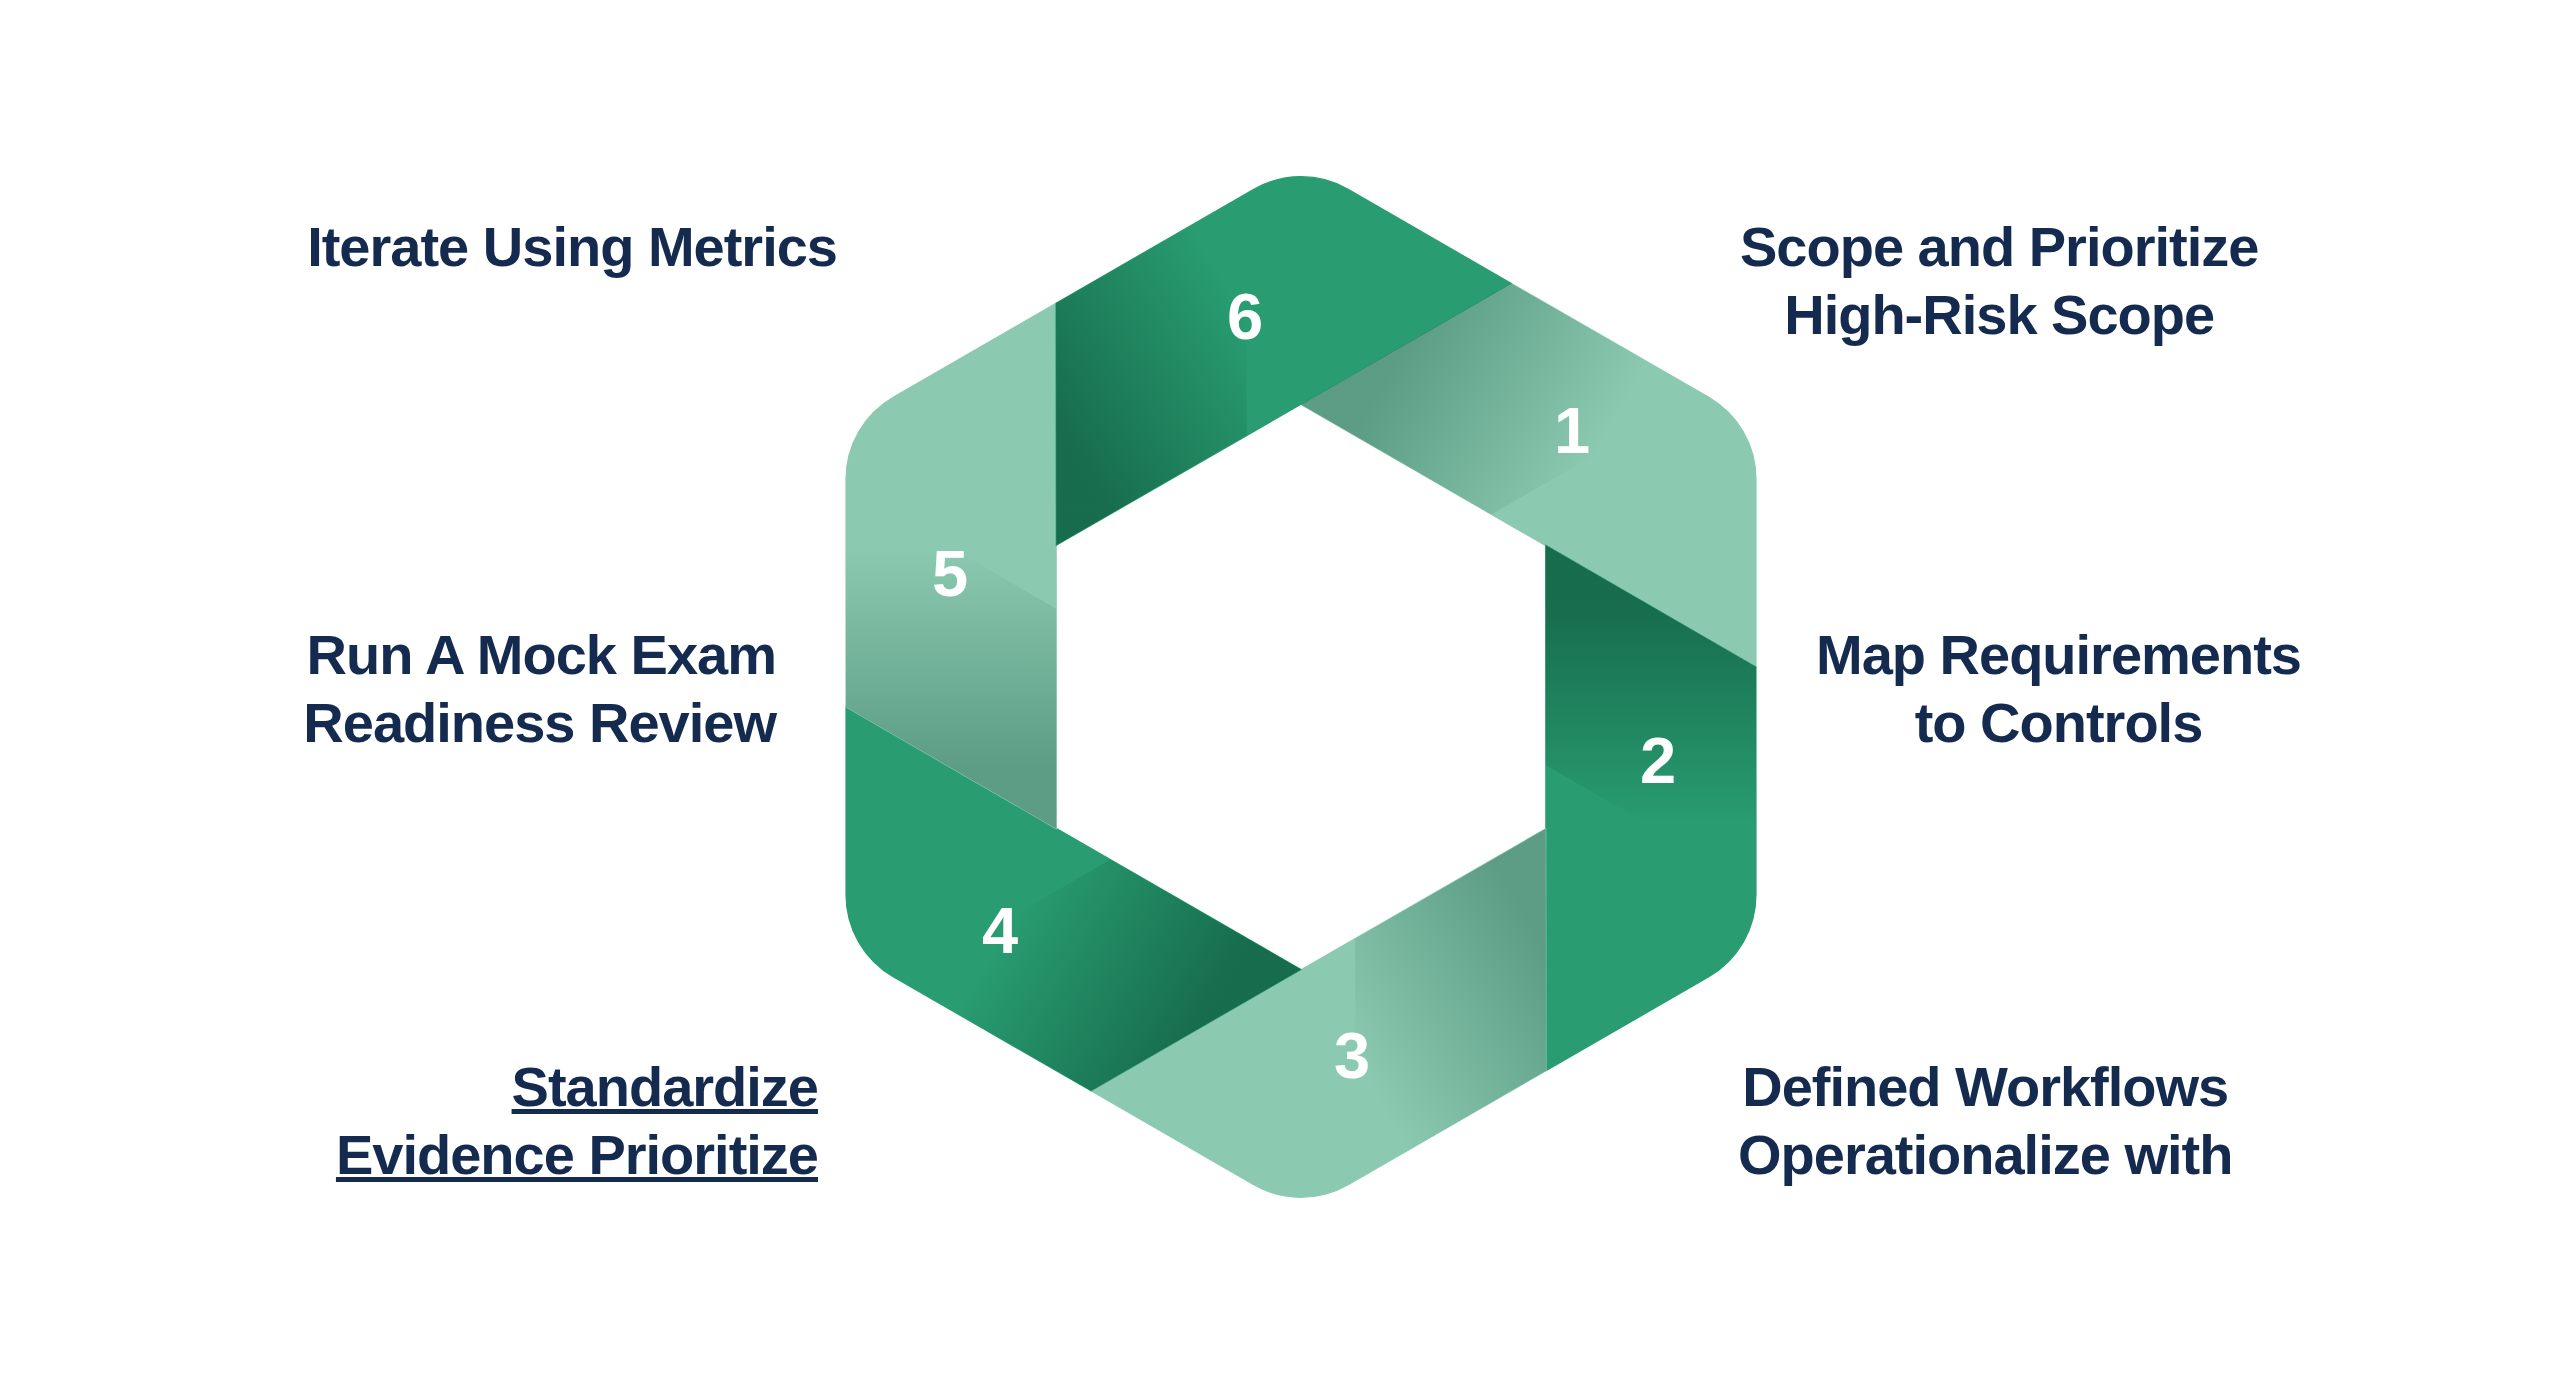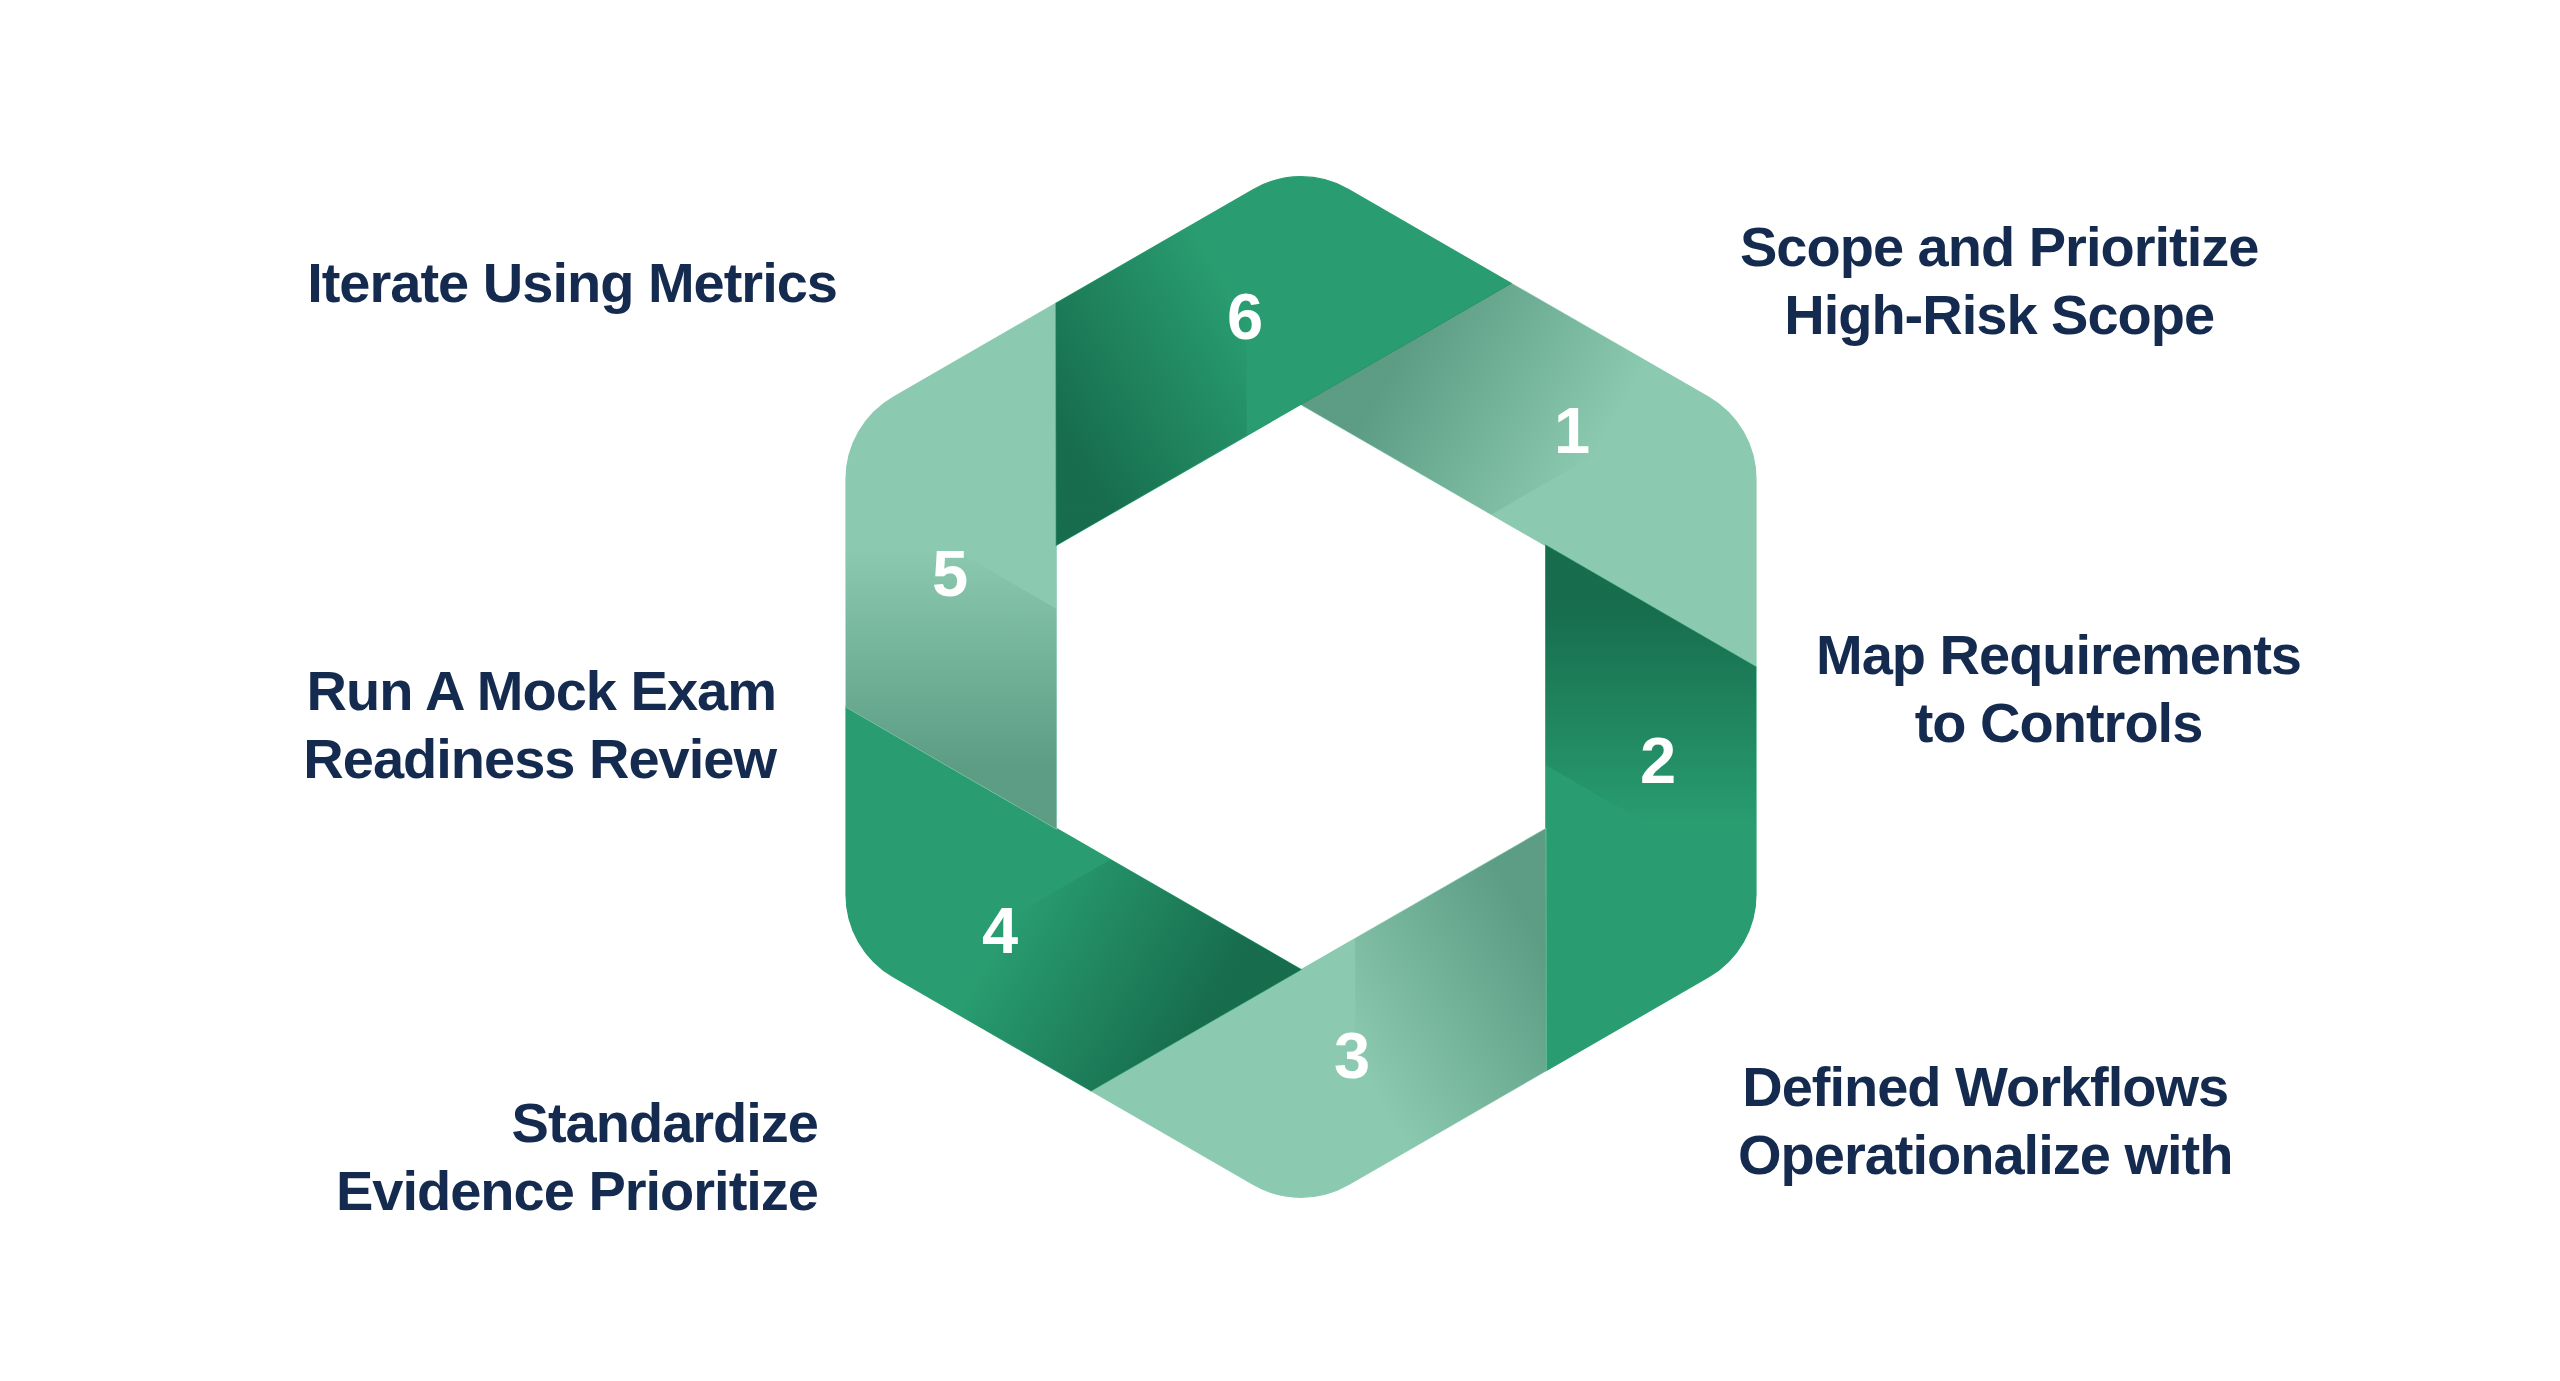--- a/index.html
+++ b/index.html
@@ -14,21 +14,21 @@
   .band-dark{fill:var(--dark); stroke:var(--dark); stroke-width:1.2;}
   .band-light{fill:var(--light); stroke:var(--light); stroke-width:1.2;}
   .seg-number{
     fill:var(--numcol); font-family:"Liberation Sans", sans-serif;
     font-size:65px; font-weight:700; text-anchor:middle;
   }
   .label{
     position:absolute; color:var(--navy); font-weight:700;
     font-size:56px; line-height:68px; letter-spacing:-1px; white-space:nowrap;
   }
-  .label.align-right{text-align:right;margin-top:36px;}
+  .label.align-right{text-align:right;}
   .label.align-left{text-align:center;}
 </style>
 </head>
 <body>
 
 <div class="canvas">
 
   <svg class="hexsvg" viewBox="0 0 2560 1381" aria-hidden="true">
     <defs>
       <linearGradient id="gs1" gradientUnits="userSpaceOnUse" x1="1406" y1="344" x2="1596" y2="454">
@@ -87,21 +87,21 @@
   <div class="label align-left" style="left:1816px; top:621px;">
     <div>Map Requirements</div>
     <div>to Controls</div>
   </div>
 
   <div class="label align-left" style="left:1738px; top:1053px;">
     <div>Defined Workflows</div>
     <div>Operationalize with</div>
   </div>
 
-  <div class="label align-right" style="right:1742px; top:1053px;">
+  <div class="label align-right" style="right:1742px; top:1053px;text-decoration:underline;">
     <div>Standardize</div>
     <div>Evidence Prioritize</div>
   </div>
 
   <div class="label align-right" style="right:1784px; top:621px;">
     <div>Run A Mock Exam</div>
     <div>Readiness Review</div>
   </div>
 
   <div class="label align-right" style="right:1723px; top:213px;">

